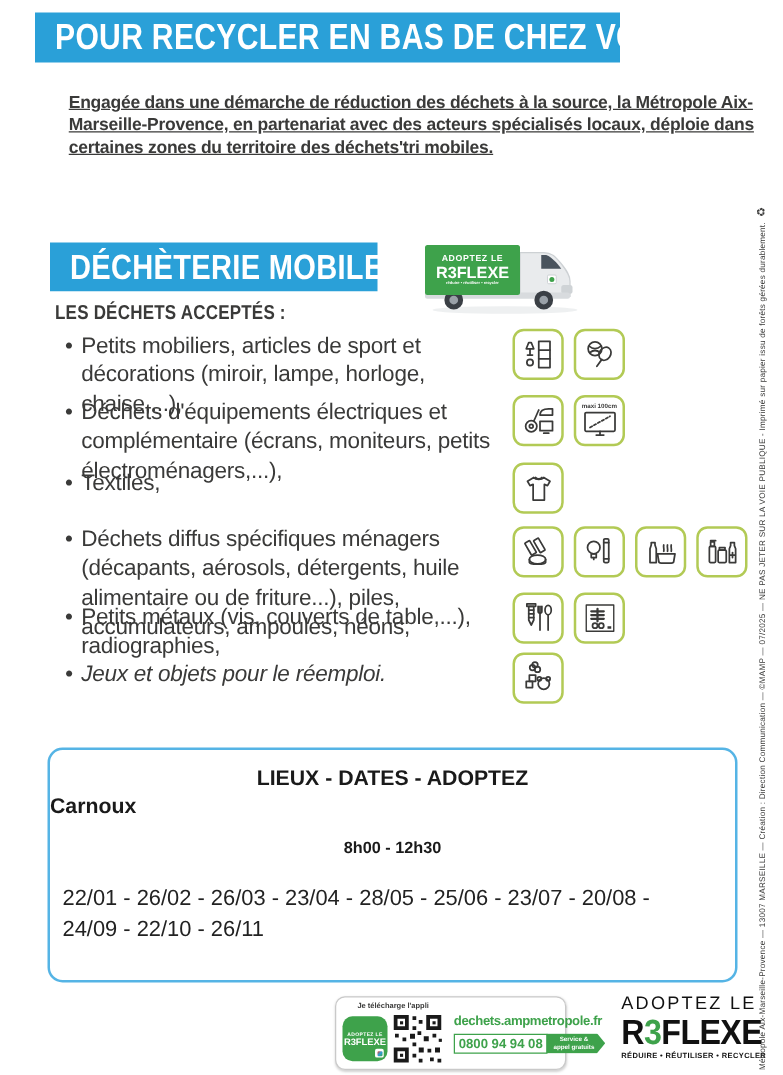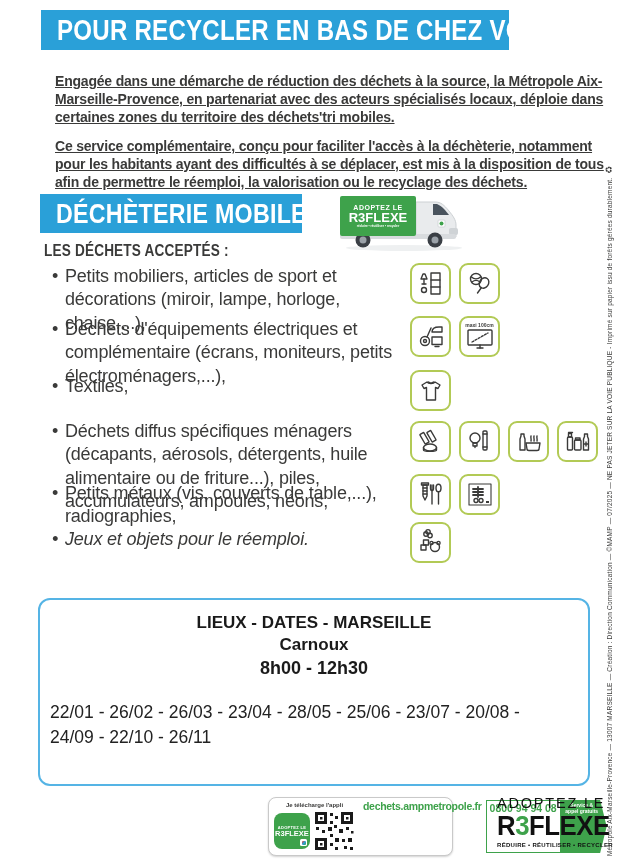--- a/index.html
+++ b/index.html
@@ -10,21 +10,21 @@
   .abs{position:absolute;}
   
   .banner{
     background:#2AA0D8;color:#fff;display:flex;align-items:center;
     box-sizing:border-box;padding-left:16px;
   }
   .cond{
     font-weight:bold;white-space:nowrap;transform:scaleX(0.83);
     transform-origin:left center;letter-spacing:0.3px;
   }
-  .title-bar{left:41px;top:10px;width:468px;height:40px;}
+  .title-bar{left:28px;top:10px;width:468px;height:40px;}
   .title-bar .cond{font-size:29px;}
   .section-banner{left:40px;top:194px;width:262px;height:39px;}
   .section-banner .cond{font-size:28px;}
   
   .intro{left:55px;top:72px;width:550px;font-size:14px;line-height:1.3;font-weight:bold;letter-spacing:-0.2px;text-decoration:underline;}
   .intro p{margin:0 0 10px 0;}
   
   .accepted{left:44px;top:242px;font-size:16px;font-weight:bold;transform:scaleX(0.85);transform-origin:left top;letter-spacing:0.2px;}
   
   .bullet{left:52px;width:358px;font-size:18px;line-height:1.3;padding-left:13px;letter-spacing:-0.2px;}
@@ -42,41 +42,41 @@
     color:#fff;display:flex;flex-direction:column;align-items:center;justify-content:center;text-align:center;}
   .truck-line1{font-size:7px;font-weight:bold;letter-spacing:0.5px;}
   .truck-line2{font-size:13px;font-weight:bold;line-height:1;}
   .truck-tag{font-size:3.2px;font-weight:bold;}
   
   .schedule-box{
     left:38px;top:598px;width:552px;height:188px;border:2px solid #55B4E5;border-radius:12px;
     box-sizing:border-box;color:#1a1a1a;background:#fff;
   }
   .sched-title{text-align:center;margin-top:13px;font-size:17px;font-weight:bold;}
-  .sched-city{text-align:center;font-size:17px;font-weight:bold;margin-top:2px;}
-  .sched-hours{text-align:center;font-size:18px;font-weight:bold;margin-top:3px;}
+  .sched-city{text-align:left;font-size:17px;font-weight:bold;margin-top:2px;}
+  .sched-hours{text-align:center;font-size:13px;font-weight:bold;margin-top:15px;}
   .sched-place{margin:9px 0 0 10px;font-size:20px;font-weight:bold;}
   .sched-dates{margin:21px 20px 0 10px;font-size:17.5px;line-height:1.4;color:#222;}
   
   .footer-box{
     left:268px;top:797px;width:185px;height:59px;border:1px solid #c9c9c9;border-radius:8px;
     box-sizing:border-box;display:flex;padding:2px 5px;background:#fff;box-shadow:0 1px 2px rgba(0,0,0,0.18);
   }
   .fb-left{width:86px;display:flex;flex-direction:column;align-items:center;}
   .app-label{font-size:6px;font-weight:bold;margin-top:2px;}
   .app-row{display:flex;gap:3px;margin-top:2px;align-items:center;}
   .app-icon{width:36px;height:36px;background:#3EA24B;border-radius:8px;color:#fff;position:relative;
     display:flex;flex-direction:column;align-items:center;justify-content:center;}
   .app-icon-l1{font-size:4px;font-weight:bold;letter-spacing:0.3px;}
   .app-icon-l2{font-size:7.5px;font-weight:bold;line-height:1;}
   .app-corner{position:absolute;right:3px;bottom:3px;width:7px;height:7px;background:#fff;border-radius:1.5px;
     display:flex;align-items:center;justify-content:center;}
   .app-corner span{width:4px;height:4px;border-radius:1px;background:linear-gradient(135deg,#e8452c,#2AA0D8,#3EA24B);display:block;}
   .fb-divider{width:1px;background:#ddd;margin:3px 4px;}
-  .fb-right{flex:1;display:flex;justify-content:center;gap:4px;}
+  .fb-right{flex:1;display:flex;flex-direction:column;justify-content:center;gap:4px;}
   .site{color:#3EA24B;font-size:10.5px;font-weight:bold;letter-spacing:-0.3px;}
   .phone-row{display:flex;}
   .phone{border:1.5px solid #3EA24B;color:#3EA24B;font-size:10.5px;font-weight:bold;padding:1px 3px;background:#fff;white-space:nowrap;}
   .phone-badge{background:#3EA24B;color:#fff;font-size:5px;font-weight:bold;line-height:1.2;width:36px;
     padding:2px 7px 2px 4px;margin-left:-1px;text-align:center;box-sizing:content-box;
     clip-path:polygon(0 0,86% 0,100% 50%,86% 100%,0 100%);}
   
   .brand{left:497px;top:795px;width:116px;color:#111;}
   .brand-top{font-size:14.5px;letter-spacing:1.8px;font-weight:normal;}
   .brand-main{font-size:28px;font-weight:bold;line-height:1.05;letter-spacing:-0.5px;transform:scaleX(0.92);transform-origin:left top;white-space:nowrap;}
@@ -91,21 +91,20 @@
 </style>
 </head>
 <body>
 
 <div class="abs banner title-bar">
   <span class="cond">POUR RECYCLER EN BAS DE CHEZ VOUS</span>
 </div>
 
 <div class="abs intro">
   <p>Engagée dans une démarche de réduction des déchets à la source, la Métropole Aix-Marseille-Provence, en partenariat avec des acteurs spécialisés locaux, déploie dans certaines zones du territoire des déchets'tri mobiles.</p>
-  <p>Ce service complémentaire, conçu pour faciliter l'accès à la déchèterie, notamment pour les habitants ayant des difficultés à se déplacer, est mis à la disposition de tous afin de permettre le réemploi, la valorisation ou le recyclage des déchets.</p>
 </div>
 
 <div class="abs banner section-banner">
   <span class="cond">DÉCHÈTERIE MOBILE</span>
 </div>
 
 <div class="abs truck">
   <svg width="132" height="64" viewBox="0 0 132 64">
     <ellipse cx="66" cy="58" rx="58" ry="3" fill="#eef0f1" stroke="none"></ellipse>
     <path d="M78 12 L97 12 C103 12 106 15 111 21 C115 26 118 30 118 35 L118 47 L78 47 Z" fill="#E9EBED" stroke="#cdd1d4" stroke-width="1"></path>
@@ -252,21 +251,21 @@
       <circle cx="22.5" cy="15" r="1.6"></circle>
     <rect x="5" y="17" width="5" height="5"></rect>
       <rect x="7.5" y="12" width="5" height="5"></rect>
     <circle cx="10" cy="6" r="2.2"></circle>
       <circle cx="14" cy="7.5" r="2.2"></circle>
       <circle cx="12" cy="3.8" r="2.2"></circle>
   </svg>
 </div>
 
 <div class="abs schedule-box">
-  <div class="sched-title">LIEUX - DATES - MARSEILLE</div>
+  <div class="sched-title">LIEUX - DATES - ADOPTEZ</div>
   <div class="sched-city">Carnoux</div>
   <div class="sched-hours">8h00 - 12h30</div>
   <div class="sched-dates">22/01 - 26/02 - 26/03 - 23/04 - 28/05 - 25/06 - 23/07 - 20/08 - 24/09 - 22/10 - 26/11</div>
 </div>
 
 <div class="abs footer-box">
   <div class="fb-left">
     <div class="app-label">Je télécharge l'appli</div>
     <div class="app-row">
       <div class="app-icon">

